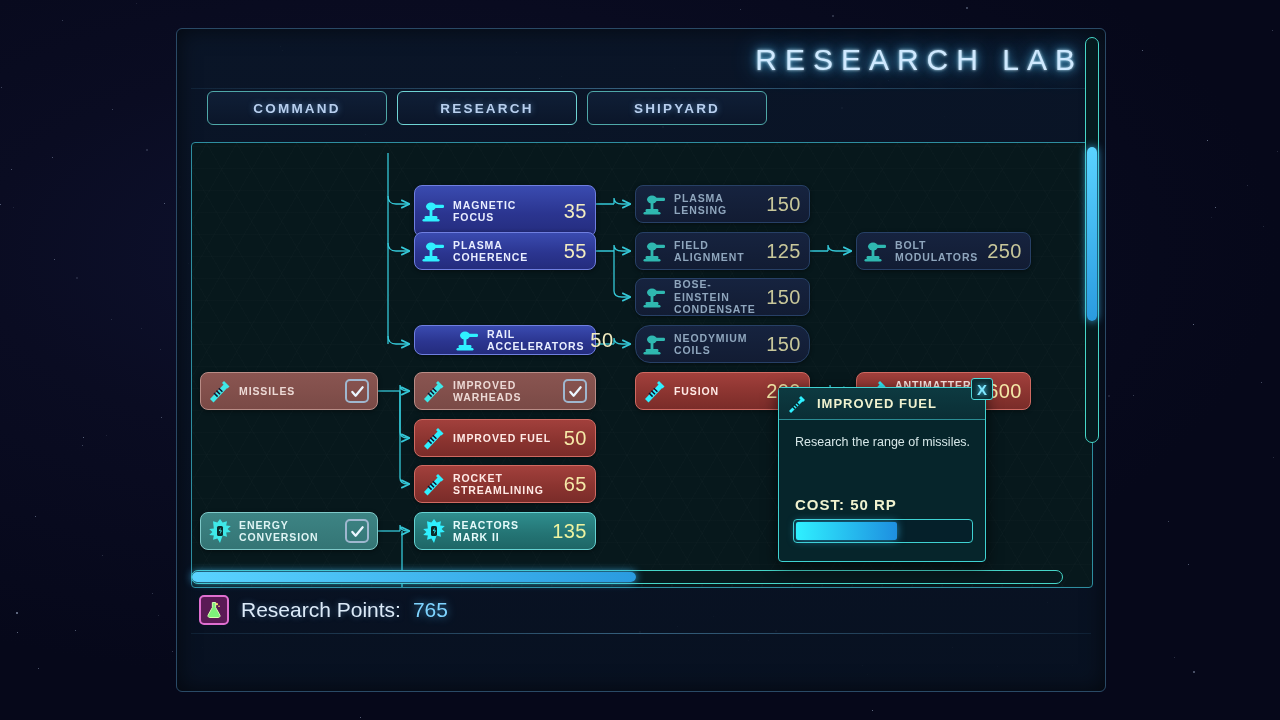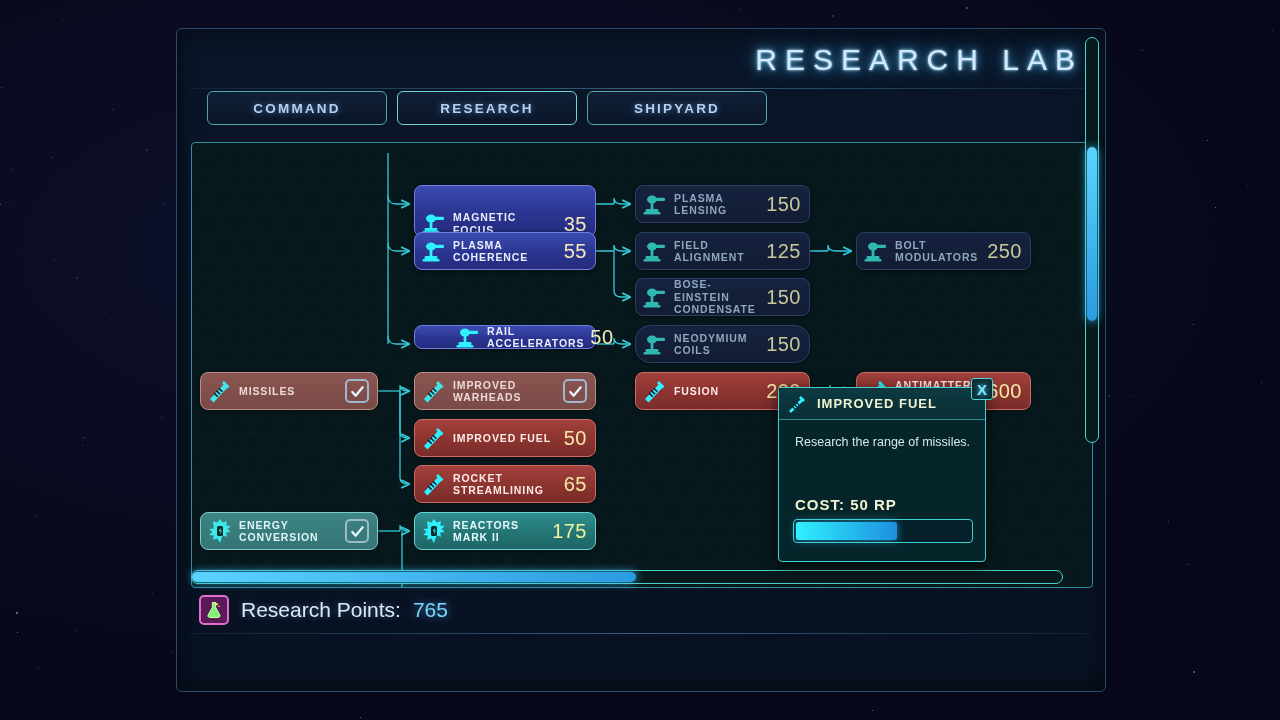--- a/index.html
+++ b/index.html
@@ -438,21 +438,21 @@
         <path d="M208 248 V242 Q208 248 216 248 H217" stroke="#35c8d8" stroke-width="1.3" fill="none" marker-end="url(#ar)"></path>
         <path d="M208 248 V289 Q208 295 216 295 H217" stroke="#35c8d8" stroke-width="1.3" fill="none" marker-end="url(#ar)"></path>
         <path d="M208 248 V335 Q208 341 216 341 H217" stroke="#35c8d8" stroke-width="1.3" fill="none" marker-end="url(#ar)"></path>
         <path d="M618 248 H638" stroke="#35c8d8" stroke-width="1.3" fill="none"></path>
         <path d="M638 248 V242 Q638 248 646 248 H659" stroke="#35c8d8" stroke-width="1.3" fill="none" marker-end="url(#ar)"></path>
         <path d="M186 388 H208" stroke="#35c8d8" stroke-width="1.3" fill="none"></path>
         <path d="M208 388 V382 Q208 388 216 388 H217" stroke="#35c8d8" stroke-width="1.3" fill="none" marker-end="url(#ar)"></path>
         <path d="M210 388 V446" stroke="#35c8d8" stroke-width="1.3" fill="none"></path>
       </svg>
     <div id="treecanvas">
-        <div class="node s-avail-w" style="left: 222px; top: 42px; width: 182px; height: 52px; align-items: flex-end;">
+        <div class="node s-avail-w" style="left: 222px; top: 42px; width: 182px; height: 52px;">
           <div class="ico"><svg viewBox="0 0 26 26" width="26" height="26">
               <ellipse cx="10" cy="8.5" rx="5" ry="4" fill="#2ff0ff"></ellipse>
               <rect x="13" y="6.8" width="10" height="3.2" rx="1.2" fill="#2ff0ff"></rect>
               <rect x="8.6" y="12" width="2.8" height="6" fill="#2ff0ff"></rect>
               <rect x="3.5" y="18" width="13" height="3.4" rx="1.4" fill="#2ff0ff"></rect>
               <rect x="1.5" y="21" width="17" height="2.4" rx="1.2" fill="#2ff0ff"></rect>
             </svg></div>
           <div class="nm">MAGNETIC FOCUS</div>
           <div class="cost">35</div>
         </div>
@@ -460,21 +460,21 @@
           <div class="ico"><svg viewBox="0 0 26 26" width="26" height="26">
               <ellipse cx="10" cy="8.5" rx="5" ry="4" fill="#2ff0ff"></ellipse>
               <rect x="13" y="6.8" width="10" height="3.2" rx="1.2" fill="#2ff0ff"></rect>
               <rect x="8.6" y="12" width="2.8" height="6" fill="#2ff0ff"></rect>
               <rect x="3.5" y="18" width="13" height="3.4" rx="1.4" fill="#2ff0ff"></rect>
               <rect x="1.5" y="21" width="17" height="2.4" rx="1.2" fill="#2ff0ff"></rect>
             </svg></div>
           <div class="nm">PLASMA COHERENCE</div>
           <div class="cost">55</div>
         </div>
-        <div class="node s-avail-w" style="left: 222px; top: 182px; width: 182px; height: 24px; padding-left: 40px;">
+        <div class="node s-avail-w" style="left: 222px; top: 182px; width: 182px; height: 30px; padding-left: 40px;">
           <div class="ico"><svg viewBox="0 0 26 26" width="26" height="26">
               <ellipse cx="10" cy="8.5" rx="5" ry="4" fill="#2ff0ff"></ellipse>
               <rect x="13" y="6.8" width="10" height="3.2" rx="1.2" fill="#2ff0ff"></rect>
               <rect x="8.6" y="12" width="2.8" height="6" fill="#2ff0ff"></rect>
               <rect x="3.5" y="18" width="13" height="3.4" rx="1.4" fill="#2ff0ff"></rect>
               <rect x="1.5" y="21" width="17" height="2.4" rx="1.2" fill="#2ff0ff"></rect>
             </svg></div>
           <div class="nm">RAIL ACCELERATORS</div>
           <div class="cost">50</div>
         </div>
@@ -608,21 +608,21 @@
             </svg>
           </div>
         </div>
         <div class="node s-avail-e" style="left: 222px; top: 369px; width: 182px; height: 38px;">
           <div class="ico"><svg viewBox="0 0 26 26" width="26" height="26">
               <path d="M13 1l2.6 3.6L20 3.2l-.8 4.4 4.6.4-3.2 3 3.2 3-4.6.4.8 4.4-4.4-1.4L13 25l-2.6-4.6-4.4 1.4.8-4.4-4.6-.4 3.2-3-3.2-3 4.6-.4L6 3.2l4.4 1.4z" fill="#2ff0ff"></path>
               <rect x="10" y="8" width="6" height="10" rx="1.6" fill="#0c2a2a"></rect>
               <path d="M13.6 9.6l-1.8 3.4h1.8l-1 3.4 2.6-3.9h-1.8z" fill="#2ff0ff"></path>
             </svg></div>
           <div class="nm">REACTORS MARK II</div>
-          <div class="cost">175</div>
+          <div class="cost">135</div>
         </div>
       </div>
   </div>
 
   <div class="sbar-v">
     <div class="thumb" id="vthumb" style="top: 27%; height: 43%;"></div>
   </div>
   <div class="sbar-h">
     <div class="thumb" id="hthumb" style="left: 0%; width: 51%;"></div>
   </div>

